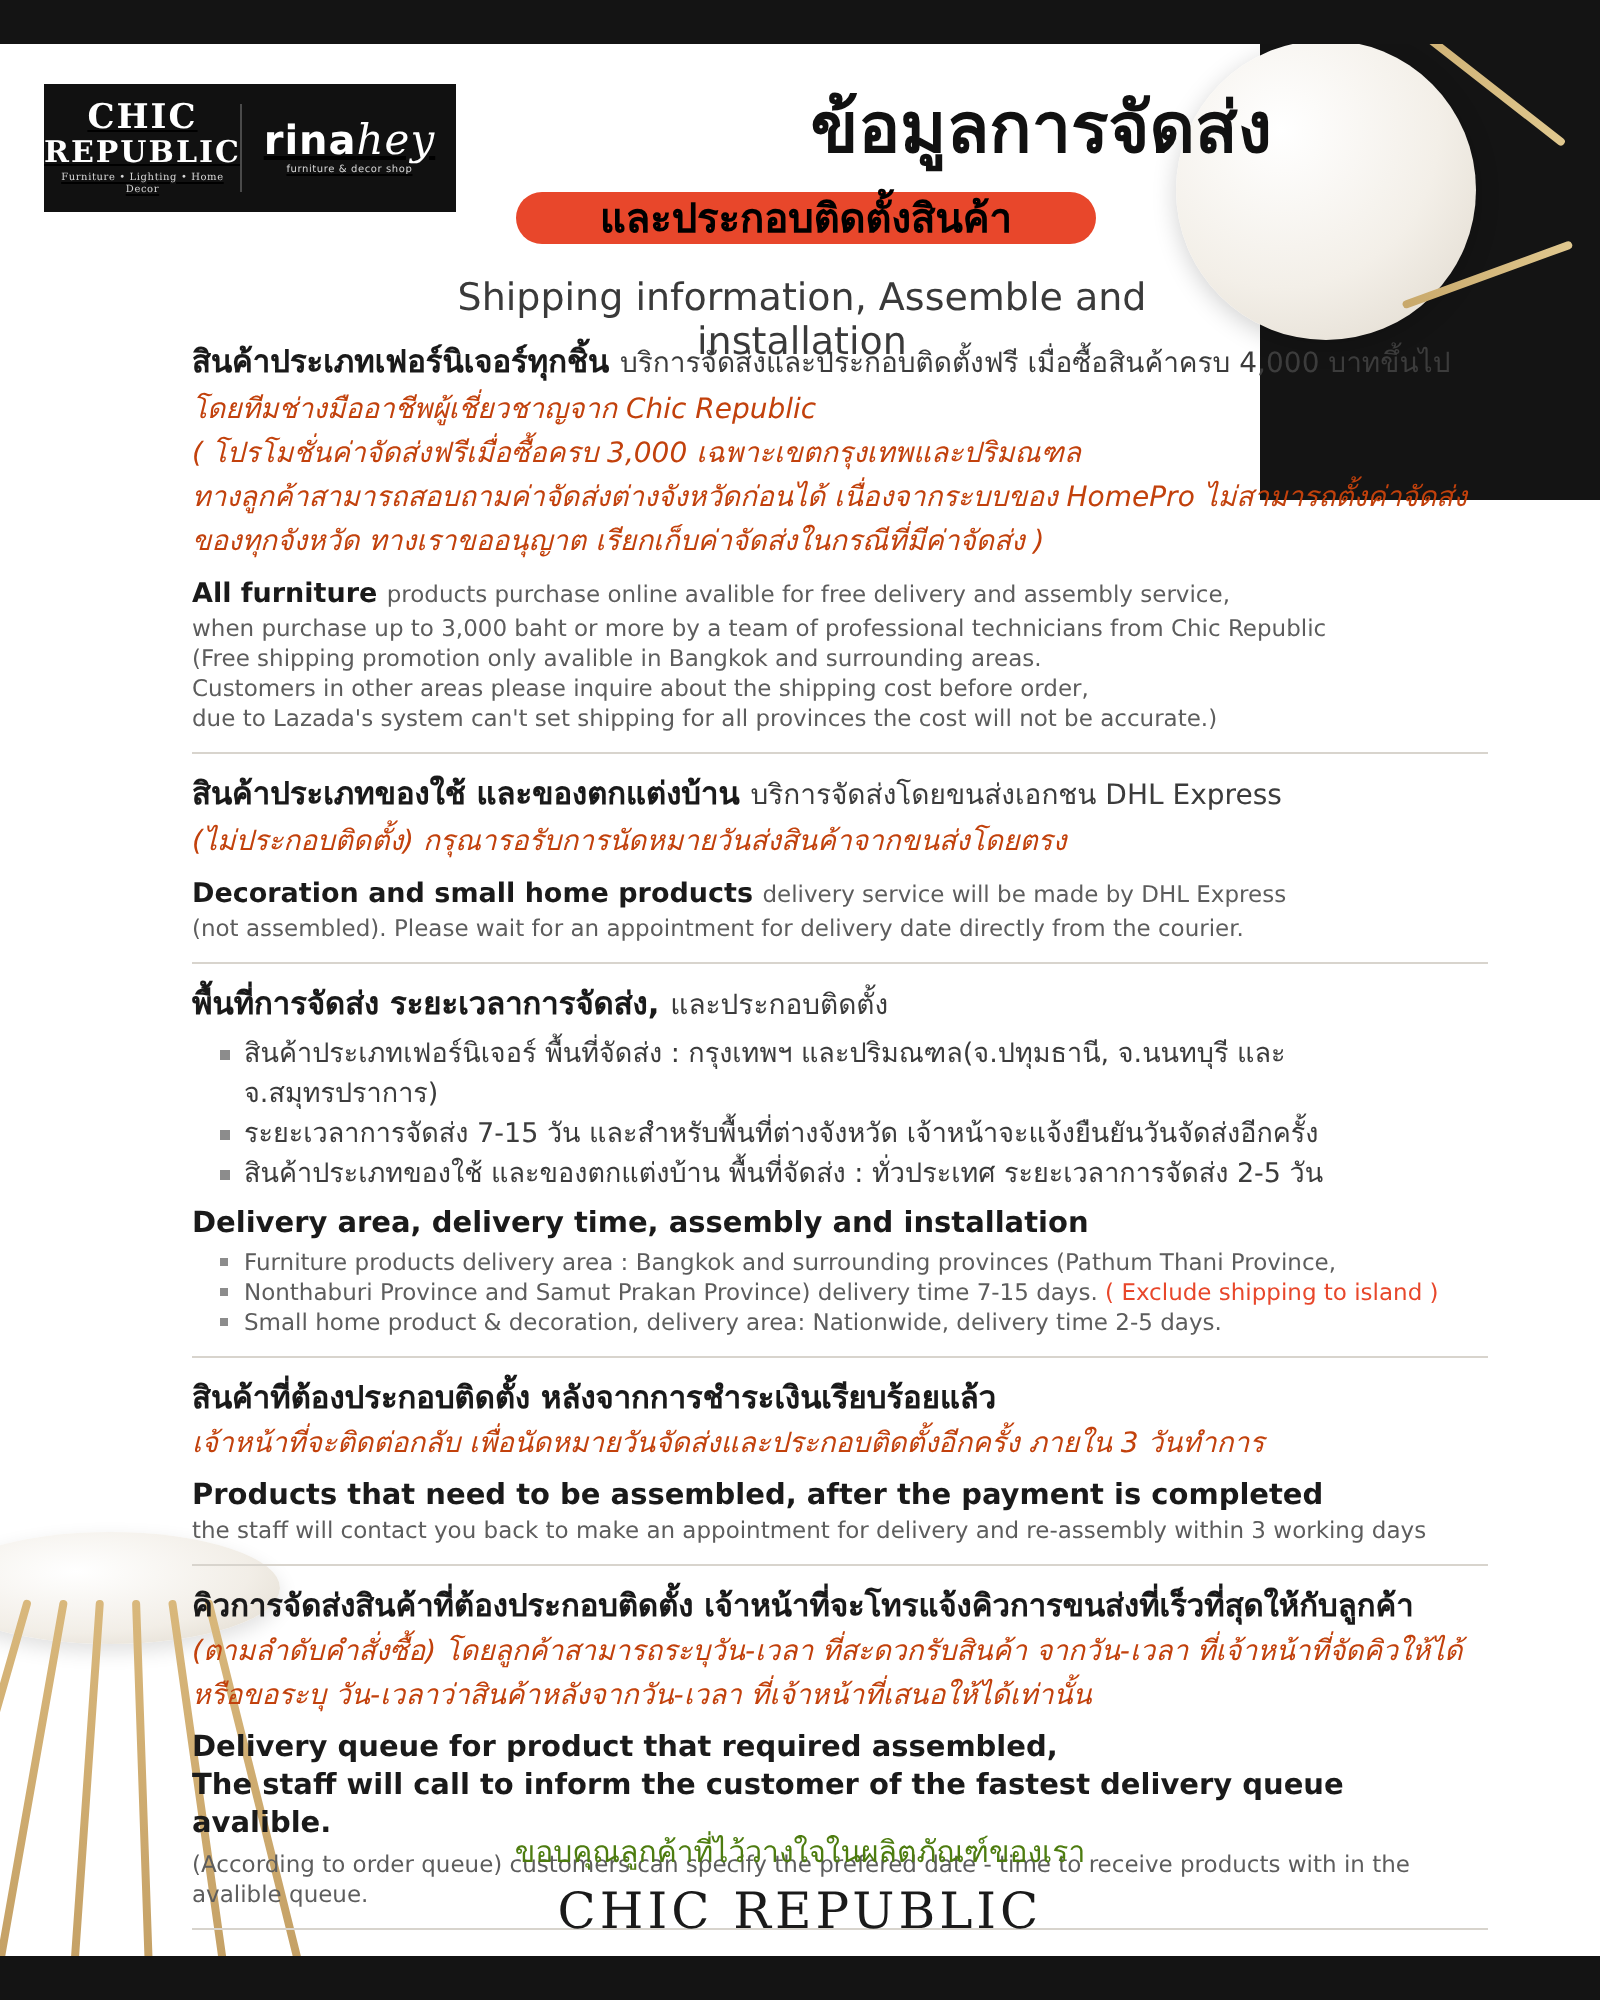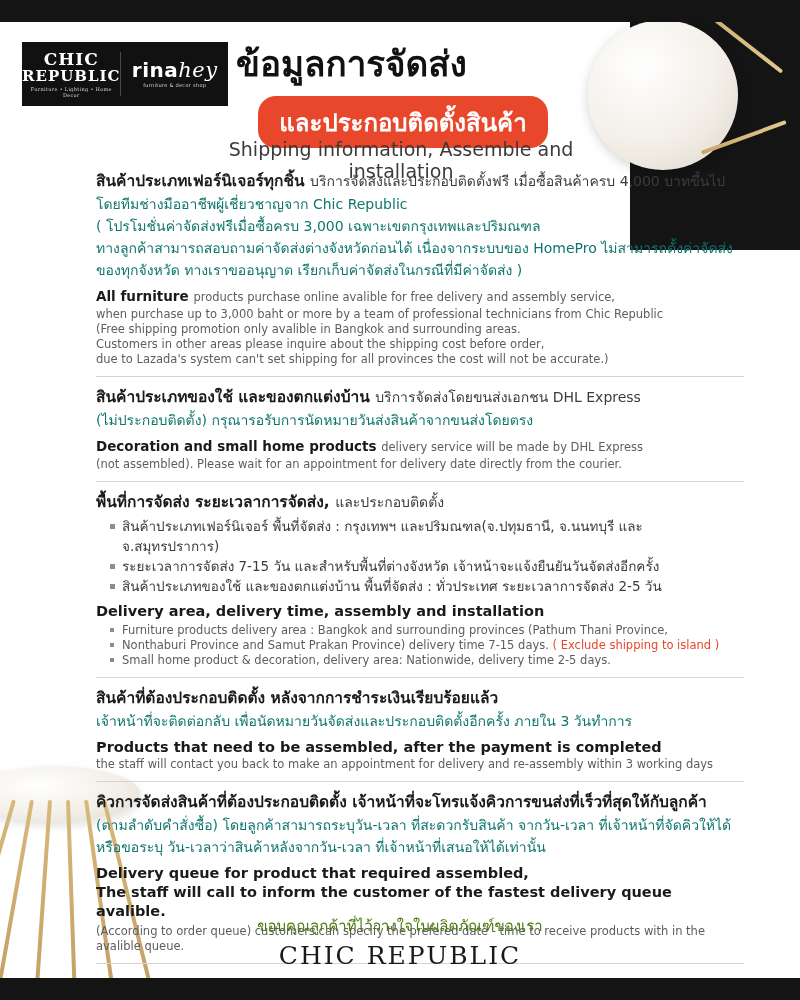--- a/index.html
+++ b/index.html
@@ -63,21 +63,21 @@
     width: 4px; height: 190px;
     background: linear-gradient(180deg,#d9b87c,#c4a065);
     border-radius: 2px;
     transform-origin: top center;
   }
   
   .logo-box {
     position: absolute; left: 22px; top: 42px;
     width: 206px; height: 64px;
     background: #111111;
-    display: flex; align-items: center;
+    display: flex; align-items: center; text-decoration: underline;
   }
   .logo-chic {
     flex: 0 0 96px; text-align: center; color: #ffffff;
     font-family: "DejaVu Serif", "Liberation Serif", serif;
   }
   .logo-chic .l1 { font-size: 17px; font-weight: bold; letter-spacing: 1px; line-height: 17px; }
   .logo-chic .l2 { font-size: 15px; font-weight: bold; letter-spacing: 1px; line-height: 16px; }
   .logo-chic .l3 { font-size: 5px; letter-spacing: 0.3px; margin-top: 2px; color:#d8d8d8; }
   .logo-divider { width: 1px; height: 44px; background: #4a4a4a; }
   .logo-rina {
@@ -87,29 +87,29 @@
     font-size: 20px; font-weight: bold; letter-spacing: 0.5px; line-height: 20px;
   }
   .logo-rina .r1 .hey {
     font-family: "DejaVu Serif", "Liberation Serif", serif;
     font-style: italic; font-weight: normal; font-size: 21px;
   }
   .logo-rina .r2 { font-size: 5px; letter-spacing: 0.3px; margin-top: 2px; color:#d8d8d8; }
 
   .title-th {
     position: absolute; left: 236px; top: 36px; width: 400px;
-    text-align: left;
+    text-align: right;
     font-size: 35px; font-weight: bold; color: #111111;
     letter-spacing: 0px;
   }
   .title-badge {
     position: absolute; left: 258px; top: 96px;
-    width: 290px; height: 52px;
+    width: 290px; height: 26px;
     background: #e8472b; border-radius: 18px;
-    color: #ffffff; font-size: 24px; font-weight: bold;
+    color: #000000; font-size: 20px; font-weight: bold;
     display: flex; align-items: center; justify-content: center;
   }
   .title-en {
     position: absolute; left: 176px; top: 138px; width: 450px;
     text-align: center;
     font-size: 19px; color: #3a3a3a; font-weight: normal;
   }
 
   
   .content {
@@ -117,21 +117,21 @@
   }
   .rule {
     height: 1px; background: #d8d4cd; margin: 9px 0 9px 0;
   }
   .sec { margin-bottom: 0px; }
   .th-head {
     font-size: 15.5px; font-weight: bold; color: #1a1a1a; line-height: 23px;
   }
   .th-head .reg { font-weight: normal; font-size: 14px; color: #3c3c3c; }
   .th-line {
-    font-size: 14px; color: #0f766e; line-height: 22px;
+    font-size: 14px; color: #c2410c; line-height: 22px; font-style: italic;
   }
   .en-head {
     font-size: 13.5px; font-weight: bold; color: #1a1a1a; line-height: 19px; margin-top: 6px;
   }
   .en-head .reg { font-weight: normal; color: #5d5d5d; font-size: 11.5px; }
   .en-line {
     font-size: 11.5px; color: #5d5d5d; line-height: 15px;
   }
   ul.bul { list-style: none; margin: 2px 0 0 14px; }
   ul.bul li {

